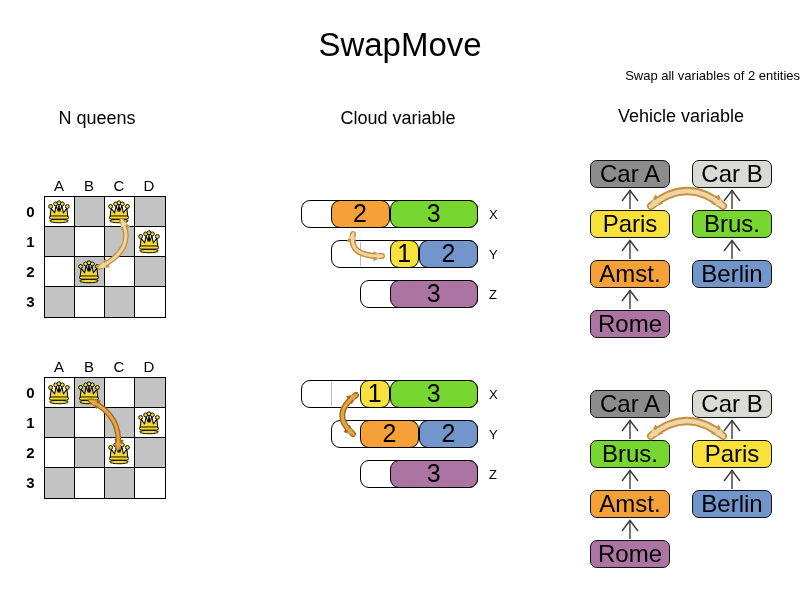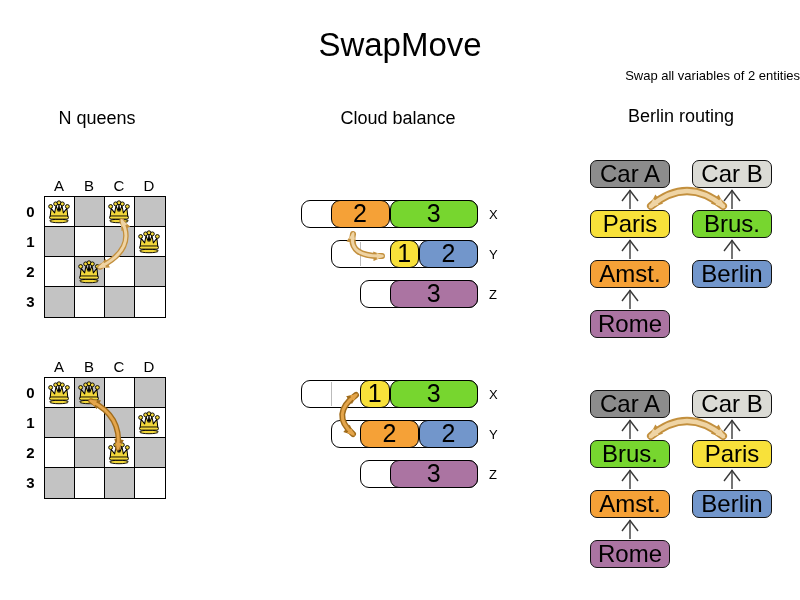--- a/index.html
+++ b/index.html
@@ -13,23 +13,23 @@
   #overlay{position:absolute;left:0;top:0;width:800px;height:600px;pointer-events:none;}
 </style>
 </head>
 <body>
 
 <div id="canvas">
   <div class="abs title">SwapMove</div>
   <div class="abs subtitle">Swap all variables of 2 entities</div>
 
   <div class="abs col-header" style="left:37px;top:110px;width:120px;">N queens</div>
-  <div class="abs col-header" style="left:338px;top:110px;width:120px;">Cloud balance</div>
+  <div class="abs col-header" style="left:338px;top:110px;width:120px;">Cloud variable</div>
   <div class="abs col-header" style="left:601px;top:108px;width:160px;">
-    <div>Berlin routing</div>
+    <div>Vehicle variable</div>
   </div>
 
   <div id="dynamic" class="abs" style="left:0;top:0;width:800px;height:600px;">
       <div style="position: absolute; left: 44px; top: 177px; width: 30px; text-align: center; font-size: 15px;">A</div>
       <div style="position: absolute; left: 74px; top: 177px; width: 30px; text-align: center; font-size: 15px;">B</div>
       <div style="position: absolute; left: 104px; top: 177px; width: 30px; text-align: center; font-size: 15px;">C</div>
       <div style="position: absolute; left: 134px; top: 177px; width: 30px; text-align: center; font-size: 15px;">D</div>
       <div style="position: absolute; left: 23px; top: 203px; width: 15px; text-align: center; font-size: 15px; font-weight: bold;">0</div>
       <div style="position: absolute; left: 23px; top: 233px; width: 15px; text-align: center; font-size: 15px; font-weight: bold;">1</div>
       <div style="position: absolute; left: 23px; top: 263px; width: 15px; text-align: center; font-size: 15px; font-weight: bold;">2</div>

